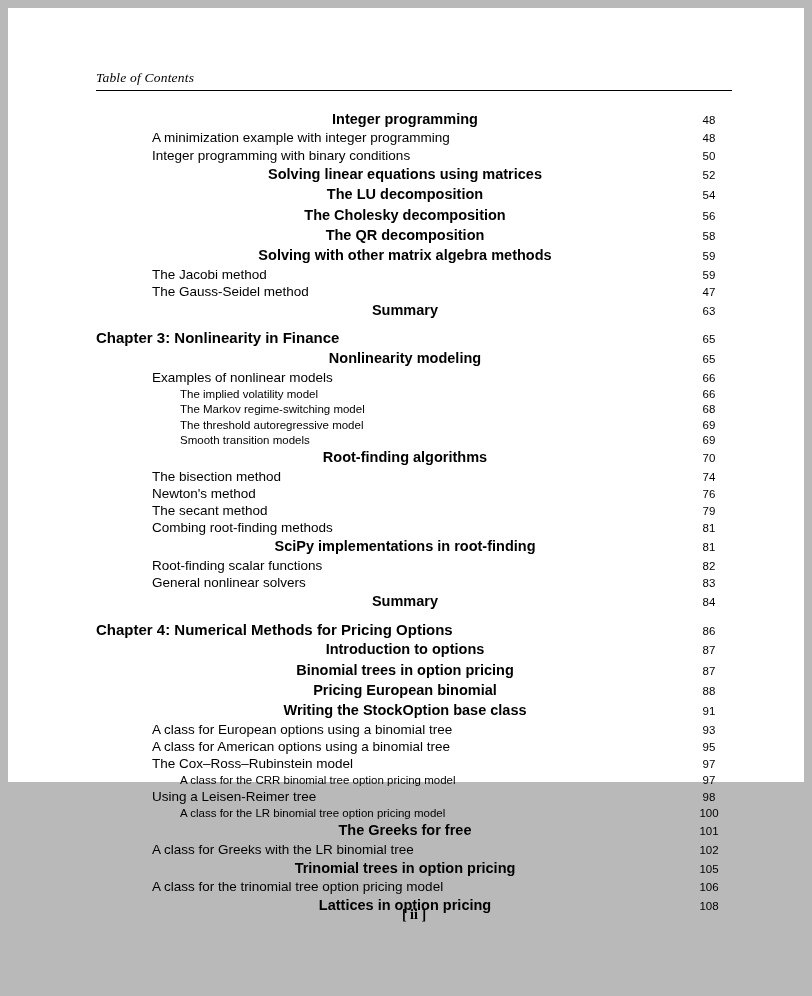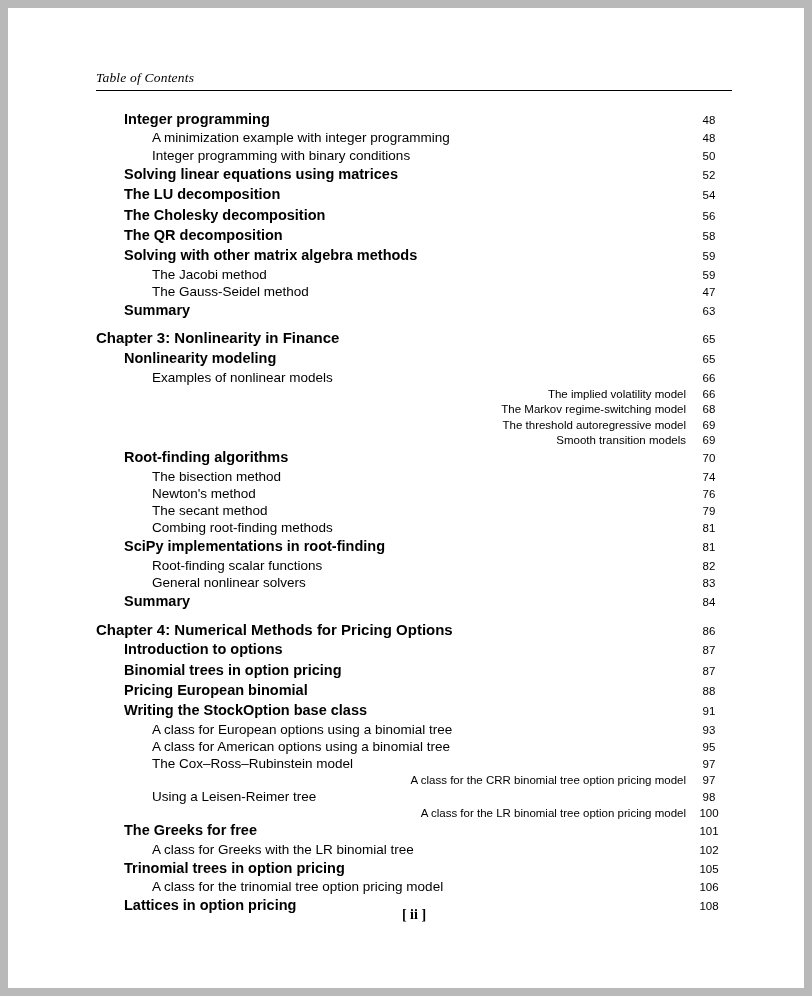--- a/index.html
+++ b/index.html
@@ -10,21 +10,21 @@
   body {
     width: 812px;
     height: 996px;
     font-family: "Liberation Serif", serif;
   }
   .page {
     position: absolute;
     left: 8px;
     top: 8px;
     width: 796px;
-    height: 980px;
+    height: 774px;
     background: #ffffff;
     box-sizing: border-box;
   }
   .content {
     position: absolute;
     left: 88px;
     top: 62px;
     width: 636px;
   }
   .header-title {
@@ -70,20 +70,21 @@
     font-size: 11.5px;
   }
   .lvl-1 td.entry-label {
     font-family: "Liberation Sans", sans-serif;
     font-weight: bold;
     font-size: 14.5px;
     padding-left: 28px;
     padding-top: 2px;
     padding-bottom: 1px;
     line-height: 1.2;
+    text-align: center;
   }
   .lvl-1 td.page-num {
     padding-top: 5px;
   }
   .lvl-2 td.entry-label {
     font-family: Liberation Sans, sans-serif;
     font-weight: normal;
     font-size: 13.5px;
     padding-left: 56px;
     padding-top: 1px;
@@ -92,21 +93,20 @@
   .lvl-2 td.page-num {
     padding-top: 2px;
   }
   .lvl-3 td.entry-label {
     font-family: "Liberation Sans", sans-serif;
     font-weight: normal;
     font-size: 11.5px;
     padding-left: 84px;
     padding-top: 1px;
     line-height: 1.25;
-    text-align: right;
   }
   .lvl-3 td.page-num {
     padding-top: 1px;
   }
   .footer {
     position: absolute;
     left: 88px;
     top: 898px;
     width: 636px;
     display: flex;

